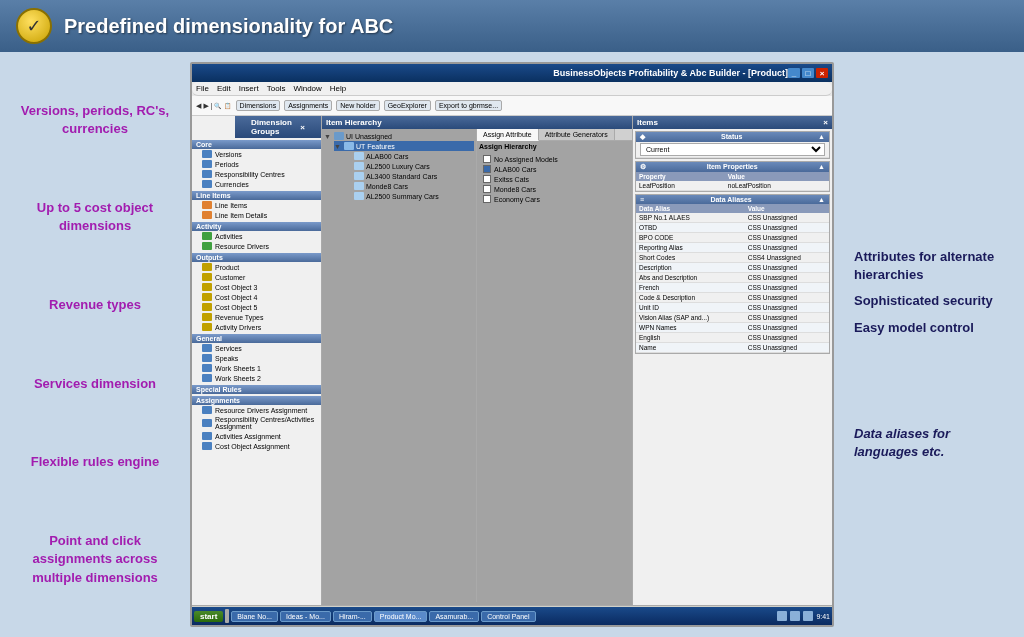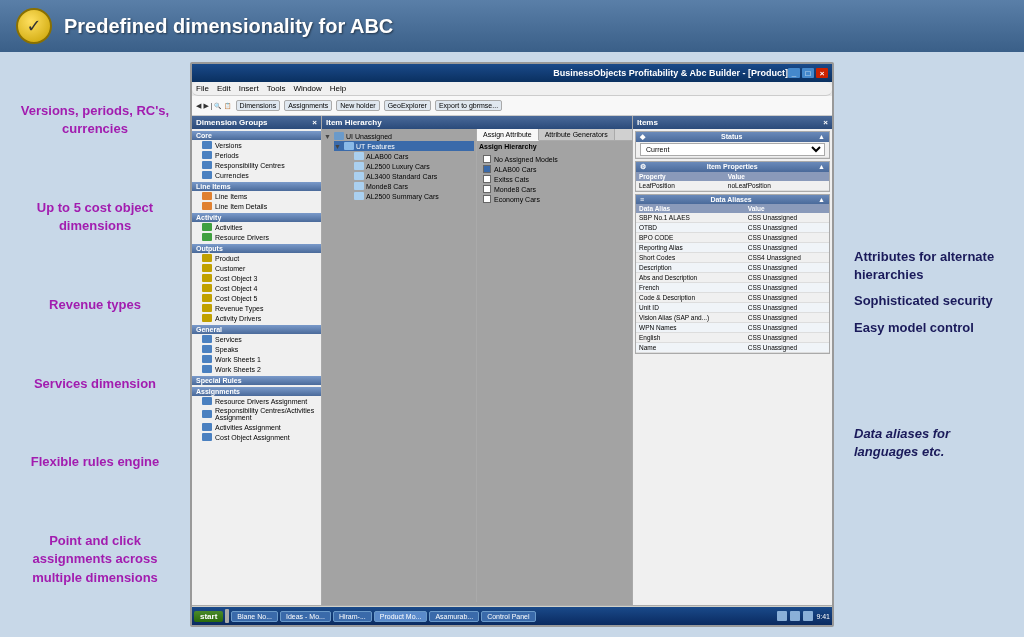--- a/index.html
+++ b/index.html
@@ -153,24 +153,25 @@
       width: 130px;
       background: #f0f0f0;
       border-right: 1px solid #aaa;
       overflow: hidden;
     }
     .panel-header {
       background: linear-gradient(to bottom, #4a6a9a, #2a4a7a);
       color: white;
       font-size: 8px;
       font-weight: bold;
-      padding: 2px 4px;
+      padding: 2px 16px;
       display: flex;
       align-items: center;
       justify-content: space-between;
+      margin-left: 43px;
     }
     .panel-section {
       margin: 2px 0;
     }
     .section-header {
       background: linear-gradient(to bottom, #7a9aca, #4a6a9a);
       color: white;
       font-size: 7px;
       font-weight: bold;
       padding: 1px 4px;

